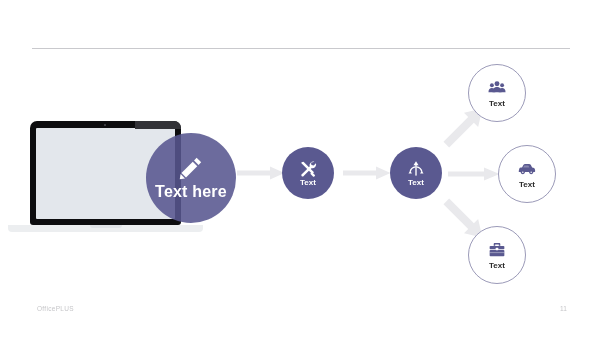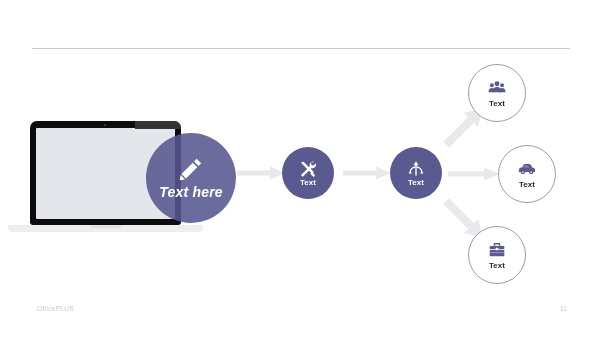--- a/index.html
+++ b/index.html
@@ -104,23 +104,22 @@
     align-items: center;
     justify-content: center;
   }
   .circle-hero .hero-icon {
     width: 26px;
     height: 26px;
     margin-bottom: 2px;
   }
   .circle-hero .hero-label {
     color: #ffffff;
-    font-size: 14px;
+    font-size: 16px;
     font-weight: bold;
-    font-style: italic;
     letter-spacing: 0.2px;
     white-space: nowrap;
   }
 
   
   .circle-solid {
     position: absolute;
     width: 52px;
     height: 52px;
     border-radius: 50%;

